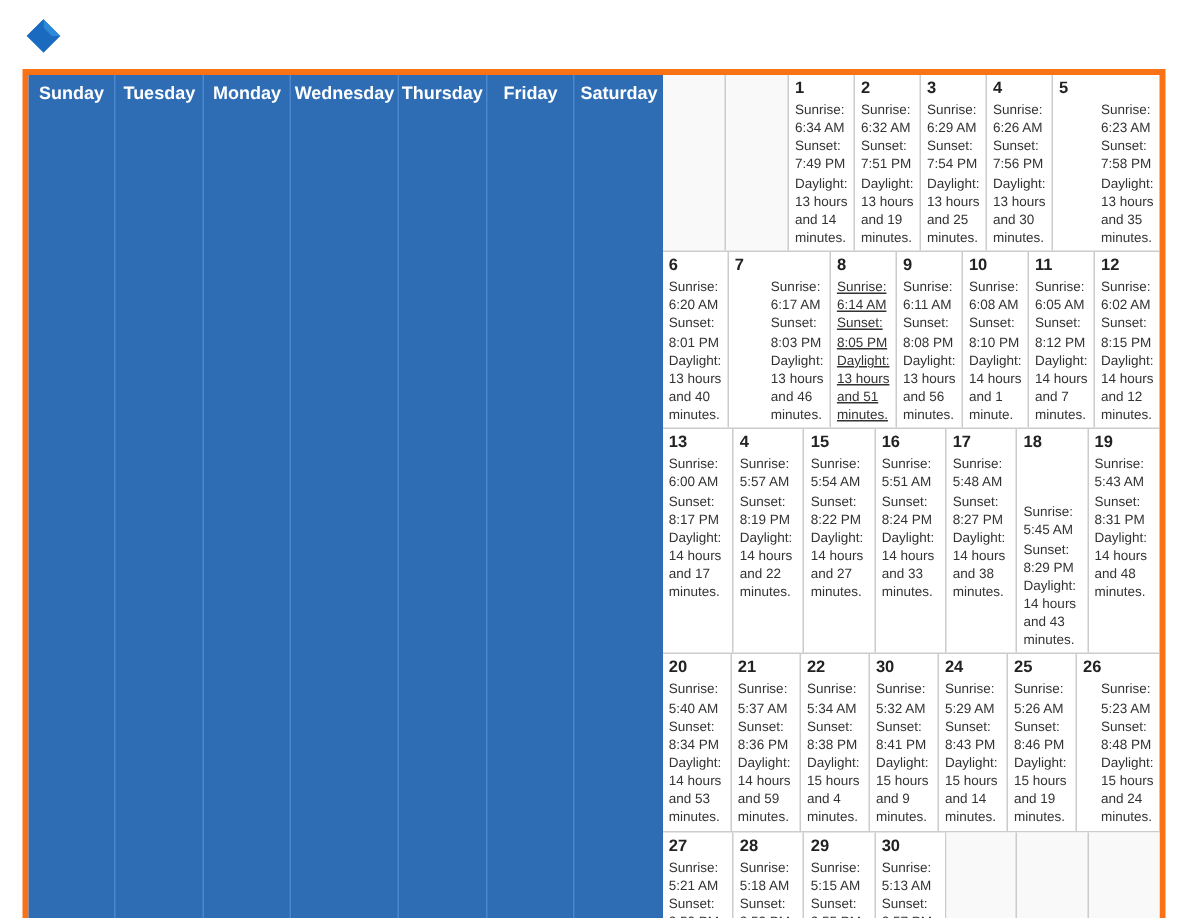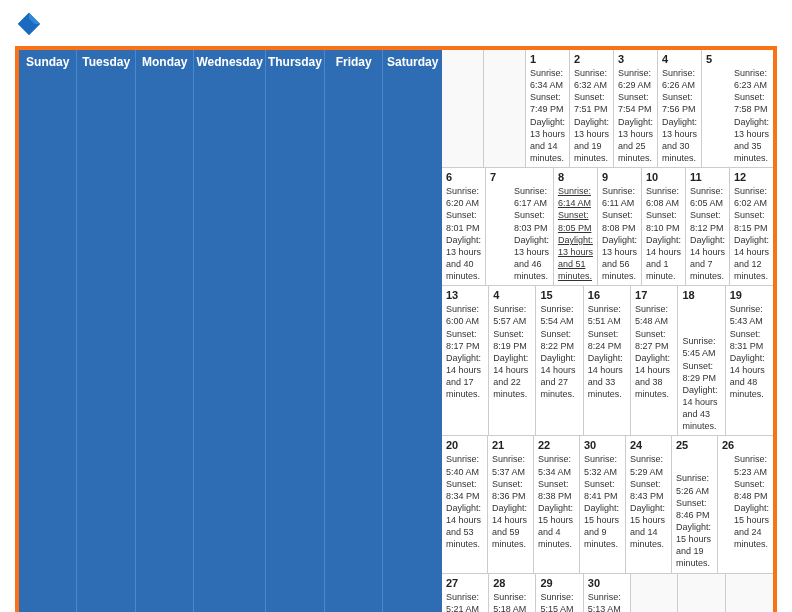--- a/index.html
+++ b/index.html
@@ -320,21 +320,21 @@
           </div>
           <div class="cal-cell">
             <div class="day-num">24</div>
             <div class="cell-text" style="white-space: pre-line;">Sunrise: 5:29 AM
 Sunset: 8:43 PM
 Daylight: 15 hours
 and 14 minutes.</div>
           </div>
           <div class="cal-cell">
             <div class="day-num">25</div>
-            <div class="cell-text" style="white-space: pre-line; margin-top: 19px;">Sunrise: 5:26 AM
+            <div class="cell-text" style="white-space: pre-line;">Sunrise: 5:26 AM
 Sunset: 8:46 PM
 Daylight: 15 hours
 and 19 minutes.</div>
           </div>
           <div class="cal-cell">
             <div class="day-num">26</div>
             <div class="cell-text" style="white-space: pre-line; margin-left: 12px;">Sunrise: 5:23 AM
 Sunset: 8:48 PM
 Daylight: 15 hours
 and 24 minutes.</div>

